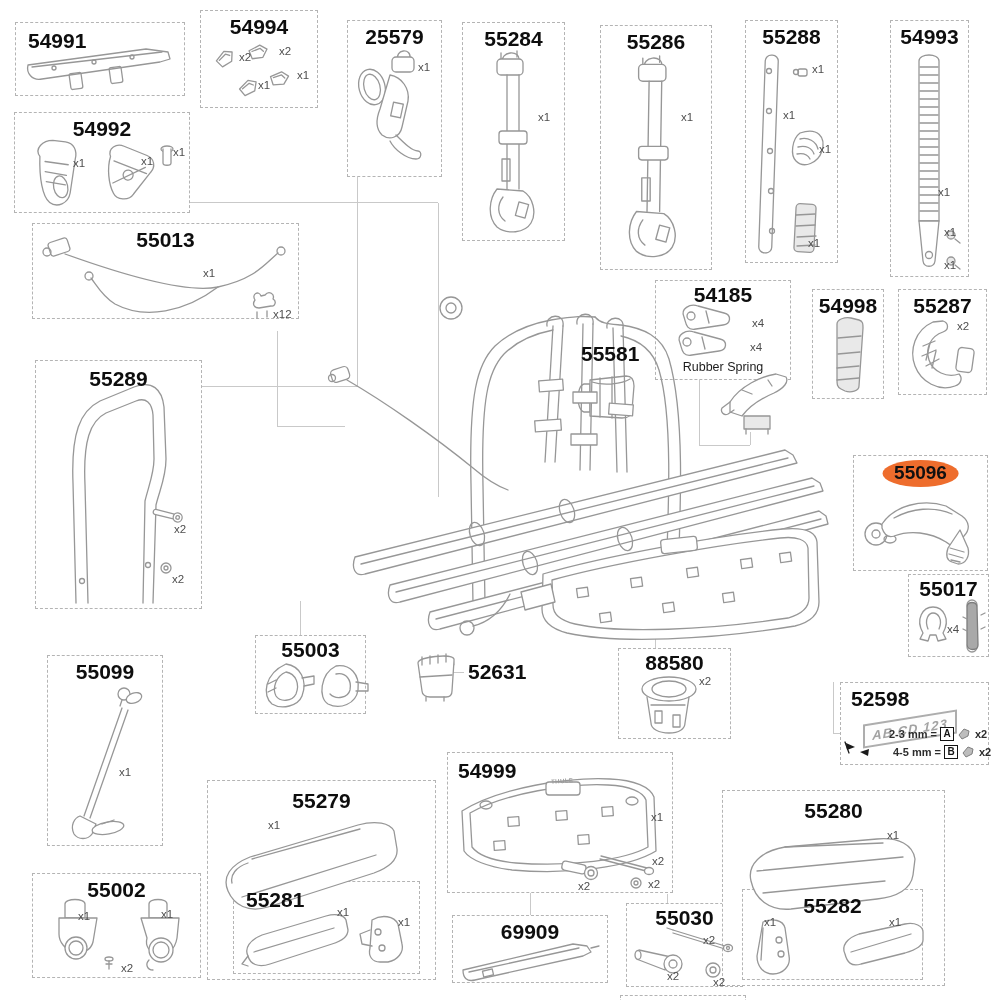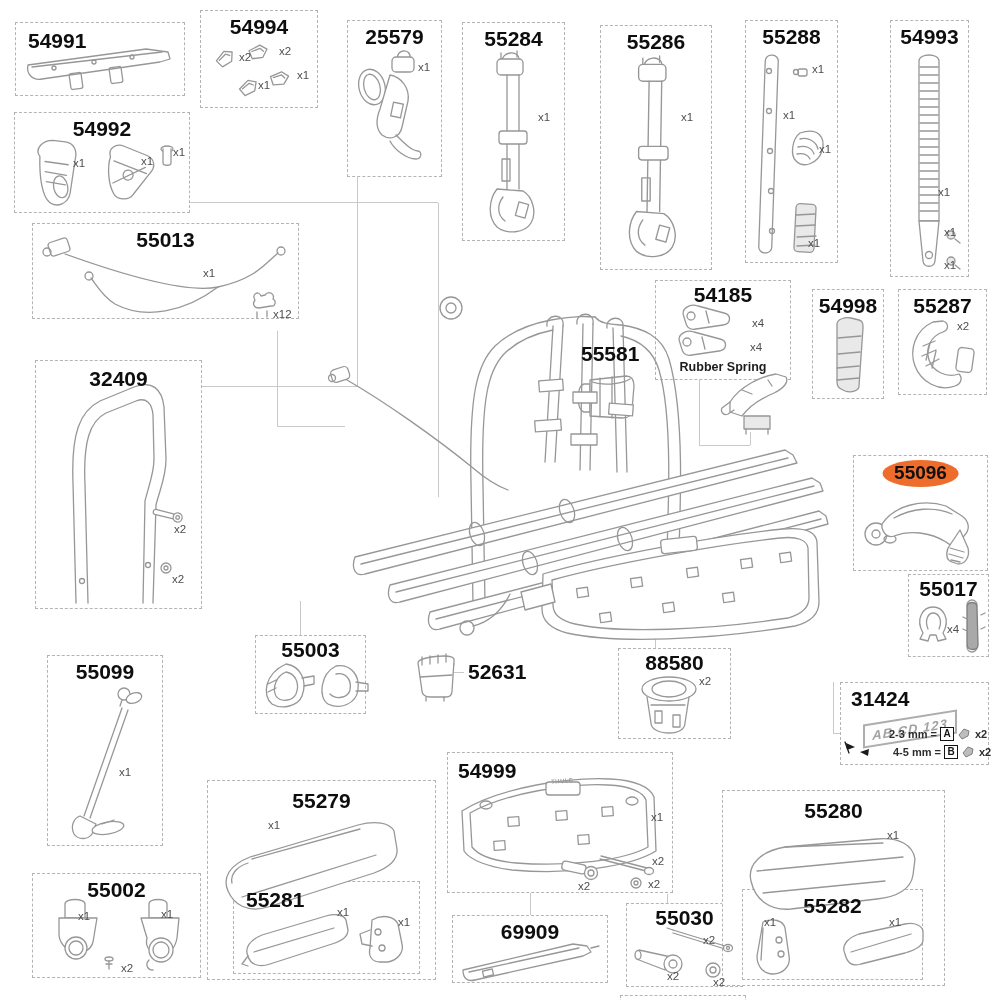--- a/index.html
+++ b/index.html
@@ -10,21 +10,21 @@
   .lbl.ctr { left:50%; transform:translateX(-50%); }
   .qty { position:absolute; font-size:11.5px; color:#4e4e4e; z-index:5; white-space:nowrap; }
   .cl { position:absolute; background:#c9c9c9; z-index:0; }
   svg.art { position:absolute; overflow:visible; z-index:1; }
   svg.art * { stroke:#979797; fill:none; stroke-width:1.3; stroke-linecap:round; stroke-linejoin:round; }
   svg.art .fw { fill:#ffffff; }
   svg.art .fg { fill:#e9e9e9; }
   svg.art .fd { fill:#a9a9a9; stroke:#7d7d7d; }
   svg.art .blk { fill:#1a1a1a; stroke:none; }
   .hl { display:inline-block; background:#ee6d2d; border-radius:50%; padding:2px 12px 3px; color:#101010; }
-  .note { position:absolute; font-weight:bold; font-size:12.5px; color:#1c1c1c; z-index:5; white-space:nowrap;margin-top:8px; }
+  .note { position:absolute; font-weight:normal; font-size:12.5px; color:#1c1c1c; z-index:5; white-space:nowrap;margin-top:8px; }
   .plate { position:absolute; border:2px solid #adadad; color:#a2a2a2; font-weight:bold; font-style:italic;
            font-size:13px; text-align:center; transform:skewY(-9deg); background:#fdfdfd; z-index:2; line-height:22px; letter-spacing:1px;}
   .mrow { position:absolute; font-weight:bold; font-size:11px; color:#2d2d2d; display:flex; align-items:center; gap:3px; z-index:4; white-space:nowrap;}
   .letterbox { display:inline-block; width:14px; height:14px; border:1.6px solid #141414; font-size:10px; font-weight:bold;
                text-align:center; line-height:11px; color:#141414; background:#fff; }
   .brand { position:absolute; font-size:6px; color:#9a9a9a; font-weight:bold; letter-spacing:.5px; z-index:4; transform:rotate(-4deg); }
 </style>
 </head>
 <body>
 
@@ -246,21 +246,21 @@
   <div class="lbl ctr" style="top:4px">55287</div>
   <svg class="art" style="left:2px;top:26px" width="85" height="76" viewBox="0 0 85 76">
     <path class="fw" d="M32,6 C14,14 8,34 14,50 C20,66 38,76 54,70 C60,68 62,62 58,58 C46,62 32,56 28,44 C24,32 30,20 42,16 C48,14 48,7 42,5 Z"></path>
     <path d="M22,30 L34,25 M21,40 L35,34 M25,50 L38,43 M29,27 L25,44 M35,35 L31,52"></path>
     <rect x="56" y="32" width="16" height="24" rx="4" transform="rotate(8 64 44)" class="fw"></rect>
   </svg>
   <span class="qty" style="left:58px;top:30px">x2</span>
 </div>
 
 <div class="box" style="left:35px;top:360px;width:167px;height:249px">
-  <div class="lbl ctr" style="top:6px">32409</div>
+  <div class="lbl ctr" style="top:6px">55289</div>
   <svg class="art" style="left:2px;top:2px" width="163" height="245" viewBox="0 0 163 245">
     <path d="M38,240 L35,120 C33,70 42,48 62,38 L96,24 C114,17 124,26 126,44 L128,96 C128,114 122,126 118,142 L115,240"></path>
     <path d="M50,240 L47,122 C45,78 52,58 68,50 L98,38 C108,34 114,40 115,52 L116,96 C116,110 111,122 107,138 L105,240"></path>
     <circle cx="44" cy="218" r="2.5"></circle>
       <circle cx="110" cy="202" r="2.5"></circle>
     <g transform="translate(116,146) rotate(14)">
         <rect x="0" y="0" width="22" height="5" rx="2" class="fw"></rect>
         <circle cx="25" cy="2.5" r="4.5" class="fw"></circle>
         <circle cx="25" cy="2.5" r="1.8"></circle>
       </g>
@@ -349,21 +349,21 @@
       <circle cx="9" cy="6" r="5" class="fw"></circle>
         <circle cx="9" cy="48" r="5" class="fw"></circle>
       <path class="fd" d="M4,8 C4,2 14,2 14,8 L15,46 C15,52 5,52 4,46 Z"></path>
       <path d="M0,18 l4,2 M0,30 l4,2 M18,16 l4,-2 M18,30 l4,-2"></path>
     </g>
   </svg>
   <span class="qty" style="left:38px;top:48px">x4</span>
 </div>
 
 <div class="box" style="left:840px;top:682px;width:149px;height:83px">
-  <div class="lbl" style="left:10px;top:4px">31424</div>
+  <div class="lbl" style="left:10px;top:4px">52598</div>
   <div class="plate" style="left:22px;top:34px;width:94px;height:24px">AB CD 123</div>
   <svg class="art" style="left:4px;top:56px" width="26" height="22" viewBox="0 0 26 22">
     <path class="blk" d="M1,4 L10,8 L2,11 Z"></path>
       <path class="blk" d="M24,10 L15,13 L23,17 Z"></path>
     <path d="M0,3 L4,14" style="stroke:#1a1a1a"></path>
   </svg>
   <div class="mrow" style="left:48px;top:44px">
     <span>2-3 mm =</span>
     <span class="letterbox">A</span>
     <svg width="15" height="13" viewBox="0 0 15 13" style="overflow:visible">

